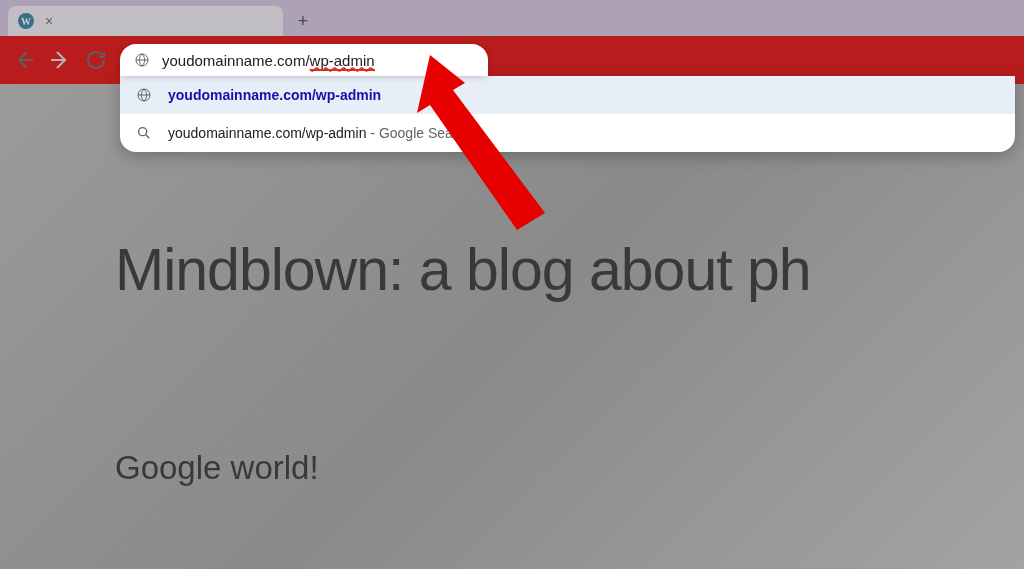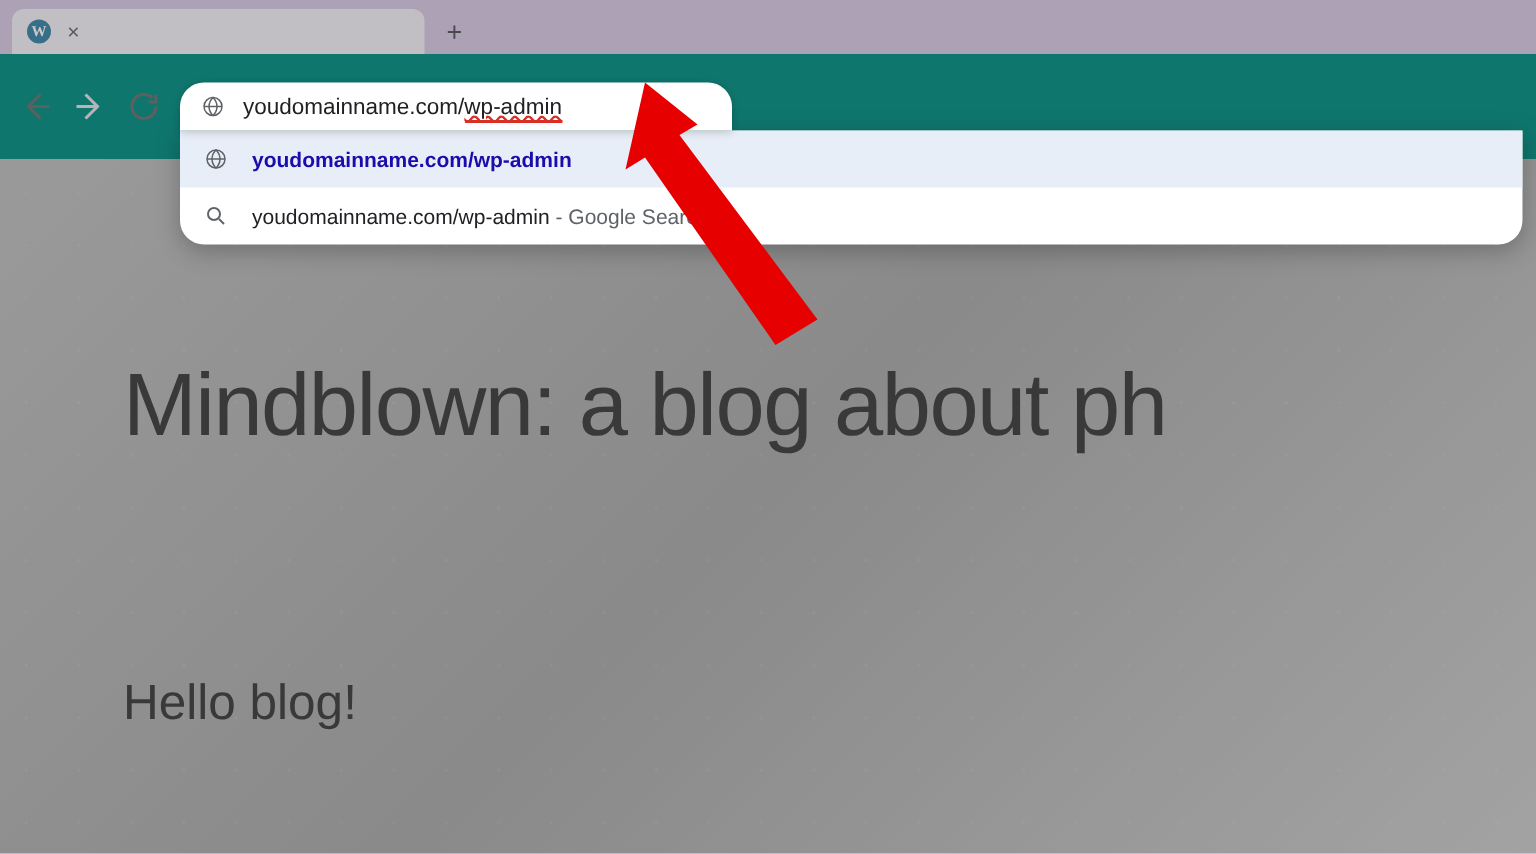--- a/index.html
+++ b/index.html
@@ -81,24 +81,24 @@
   font-size: 18px;
   color: #3c3c3c;
   margin-left: 6px;
   margin-bottom: 1px;
   cursor: pointer;
 }
 
 
 .toolbar {
   height: 40px;
-  background: #0f766e;
-  display: flex;
-  align-items: center;
-  padding: 15px 12px;
+  background: #b91c1c;
+  display: flex;
+  align-items: center;
+  padding: 4px 12px;
   gap: 12px;
   position: relative;
   z-index: 10;
 }
 .nav-btn {
   width: 24px;
   height: 24px;
   display: flex;
   align-items: center;
   justify-content: center;
@@ -187,21 +187,21 @@
 }
 
 
 .page-content {
   position: absolute;
   top: 76px;
   left: 0;
   right: 0;
   bottom: 0;
   background: linear-gradient(135deg, #b8b8b8 0%, #9e9e9e 50%, #c5c5c5 100%);
-  padding: 160px 0 0 82px;
+  padding: 160px 0 0 115px;
   overflow: hidden;
 }
 .page-content::before {
   content: "";
   position: absolute;
   inset: 0;
   background-image: radial-gradient(rgba(255,255,255,0.08) 1px, transparent 1px);
   background-size: 35px 35px;
 }
 .page-heading {
@@ -302,21 +302,21 @@
         <span>
           <span class="omni-text">youdomainname.com/wp-admin</span><span class="omni-suffix"> - Google Search</span>
         </span>
       </div>
     </div>
   </div>
 </div>
 
 <div class="page-content">
   <h1 class="page-heading">Mindblown: a blog about ph</h1>
-  <div class="page-sub">Hello blog!</div>
+  <div class="page-sub">Google world!</div>
 </div>
 
 <div class="gray-overlay"></div>
 
 <svg class="arrow-annotation" width="220" height="200">
   <defs>
     <marker id="arrowhead" markerWidth="12" markerHeight="12" refX="2" refY="6" orient="auto">
       <polygon points="0 0, 12 6, 0 12" fill="#e60000"></polygon>
     </marker>
   </defs>

